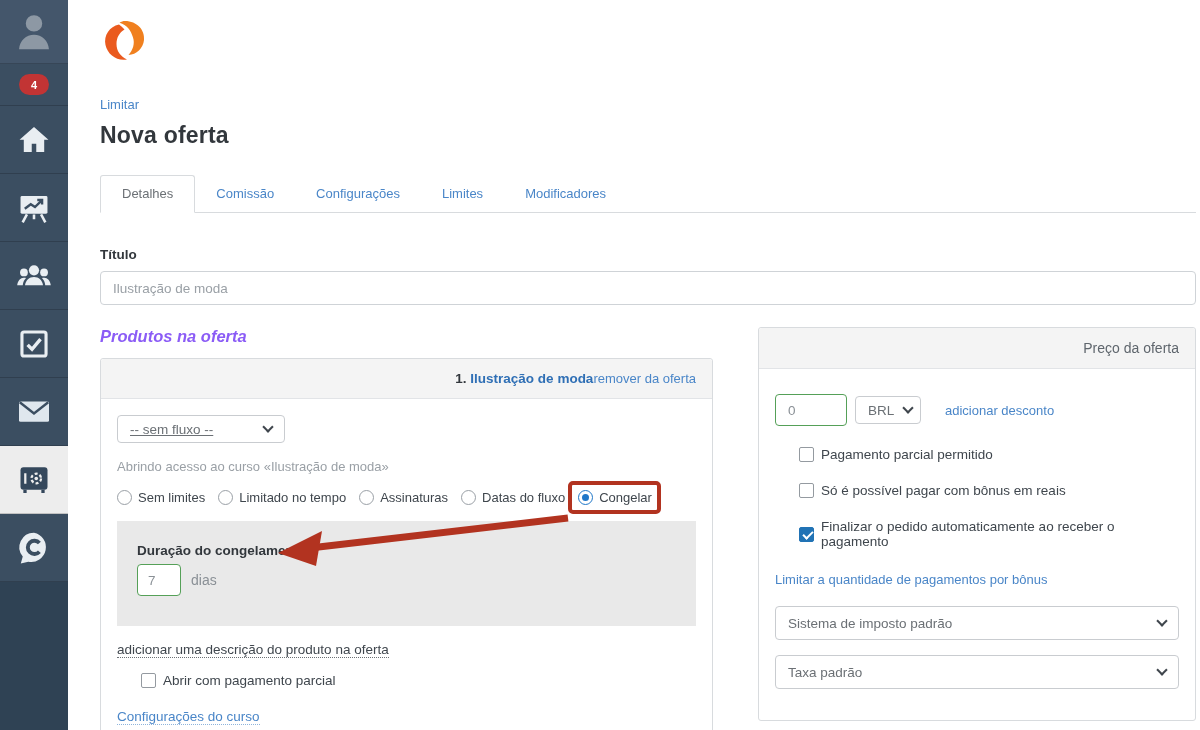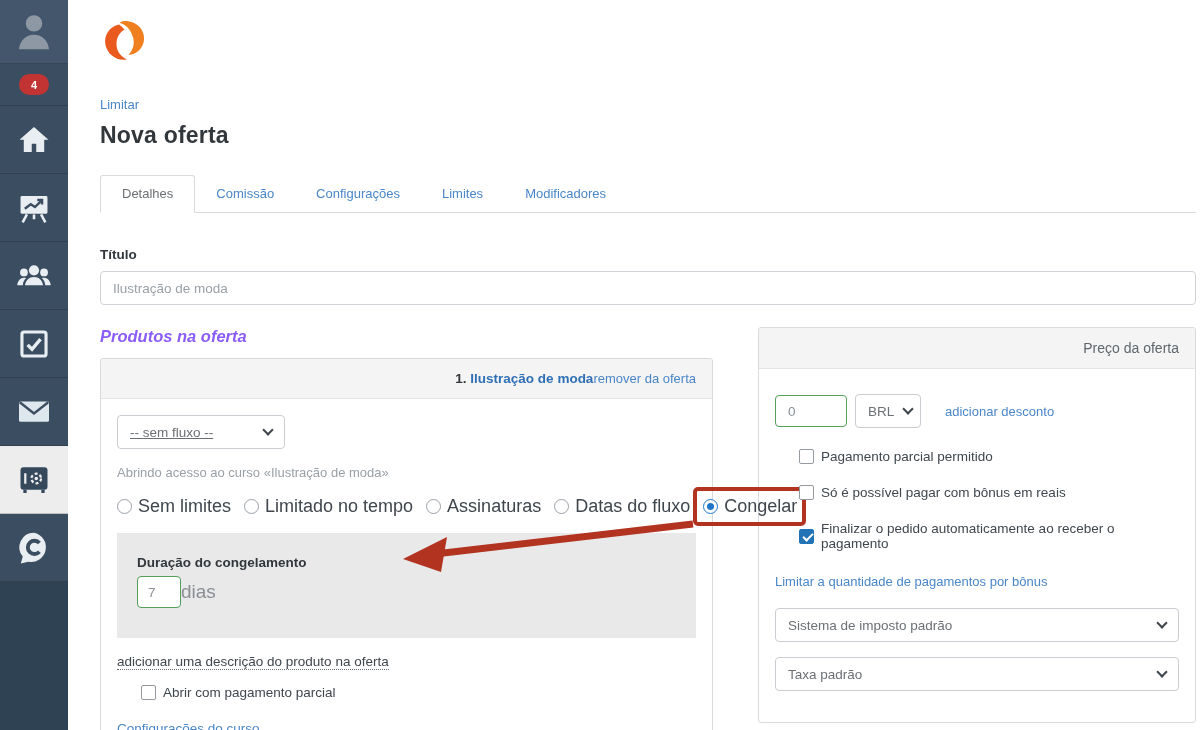--- a/index.html
+++ b/index.html
@@ -43,49 +43,49 @@
   .card { border:1px solid #d8dbde; border-radius:3px; background:#fff; margin-top:12px; }
   .col-right .card { margin-top:0; }
   .card-header { background:#f4f4f4; border-bottom:1px solid #e2e4e7; padding:12px 16px;
     display:flex; justify-content:flex-end; align-items:center; border-radius:3px 3px 0 0; }
   .product-title { font-size:13.5px; font-weight:bold; color:#32373c; }
   .product-title .pname { color:#2f6fb5; }
   a.link { color:#4a86c8; text-decoration:none; font-size:13px; cursor:pointer; }
   .card-body { padding:16px; }
 
   
-  .sel { height:34px; border:1px solid #c9ccd0; border-radius:4px; background:#fff; display:flex;
+  .sel { height:28px; border:1px solid #c9ccd0; border-radius:4px; background:#fff; display:flex;
     align-items:center; justify-content:space-between; padding:0 12px; font-size:13.5px; color:#6b7075; cursor:pointer; }
   .chev { width:8px; height:8px; border-right:2px solid #3f464d; border-bottom:2px solid #3f464d;
     transform:rotate(45deg); margin-top:-4px; flex:none; margin-left:10px; }
   .sel-flow { width:168px;text-decoration:underline; }
 
   .note { margin:16px 0; font-size:13px; color:#9aa0a6; }
 
   
   .radio-row { display:flex; align-items:center; gap:13px; margin:4px 0 16px; flex-wrap:nowrap; }
-  .radio { display:inline-flex; align-items:center; gap:6px; font-size:18px; color:#3f464d; cursor:pointer; white-space:nowrap; }
+  .radio { display:inline-flex; align-items:center; gap:6px; font-size:13px; color:#3f464d; cursor:pointer; white-space:nowrap; }
   .rdot { width:15px; height:15px; border:1px solid #9aa0a6; border-radius:50%; background:#fff; flex:none; position:relative; }
   .radio.checked .rdot { border-color:#2077c8; }
   .radio.checked .rdot::after { content:''; position:absolute; left:3px; top:3px; width:7px; height:7px;
     border-radius:50%; background:#2077c8; }
 
   
   .hl { position:relative; display:inline-flex; }
   .hl::before { content:''; position:absolute; left:-10px; top:-9px; right:-9px; bottom:-9px;
     border:4px solid #b23320; border-radius:5px; pointer-events:none; }
   .arrow-svg { position:absolute; left:-312px; top:22px; width:330px; height:56px; overflow:visible; pointer-events:none; }
 
   
   .freeze-panel { background:#e9e9e9; margin:16px 0 14px; padding:22px 20px 30px; }
   .freeze-label { font-size:13.5px; font-weight:bold; color:#32373c; }
   .freeze-row { display:flex; align-items:center; margin-top:6px; }
   .freeze-input { width:44px; height:32px; border:1.5px solid #55a058; border-radius:4px; padding:0 10px;
     font-size:13.5px; color:#8a9096; font-family:inherit; outline:none; }
-  .freeze-unit { font-size:19px; color:#8a9096; }
+  .freeze-unit { margin-left:10px; font-size:14px; color:#8a9096; }
 
   .dotted-link { font-size:13.5px; color:#3f464d; text-decoration:none; border-bottom:1px dotted #6b7075; cursor:pointer; }
   .dotted-link.blue { color:#4a86c8; border-bottom-color:#8fb4dc; }
 
   
   .check { display:inline-flex; align-items:center; gap:7px; font-size:13.5px; color:#3f464d; cursor:pointer;padding-left:24px; }
   .cb { width:15px; height:15px; border:1px solid #949aa0; border-radius:2px; background:#fff; flex:none; position:relative; }
   .check.checked .cb { background:#2173b5; border-color:#2173b5; }
   .check.checked .cb::after { content:''; position:absolute; left:4.5px; top:1.5px; width:4px; height:8px;
     border-right:2px solid #fff; border-bottom:2px solid #fff; transform:rotate(45deg); }

